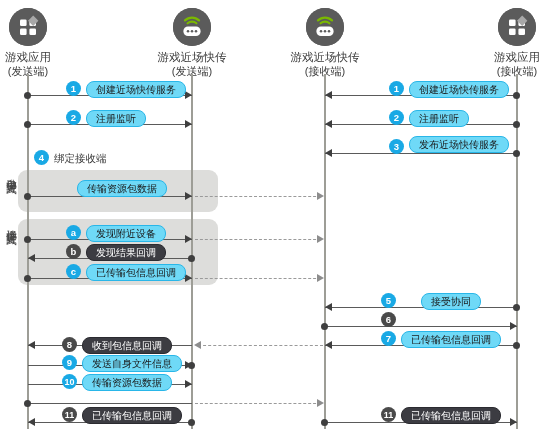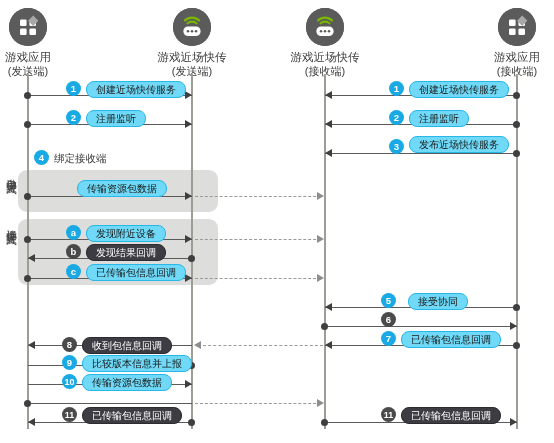--- a/index.html
+++ b/index.html
@@ -201,21 +201,21 @@
   <div class="arrowR" style="left:185px;top:274px;"></div>
   <div class="step" style="left:66px;top:264px;">c</div>
   <div class="pill cyan" style="left:86px;top:264px;">已传输包信息回调</div>
   <div class="msgline dashed" style="left:195px;top:278px;width:126px;"></div>
   <div class="arrowR thin" style="left:317px;top:274px;"></div>
 
   <div class="msgline" style="left:325px;top:307px;width:192px;"></div>
   <div class="dot" style="left:513px;top:304px;"></div>
   <div class="arrowL" style="left:325px;top:303px;"></div>
   <div class="step" style="left:381px;top:293px;">5</div>
-  <div class="pill cyan" style="left:408px;top:293px;">接受协同</div>
+  <div class="pill cyan" style="left:421px;top:293px;">接受协同</div>
 
   <div class="msgline" style="left:325px;top:326px;width:192px;"></div>
   <div class="dot" style="left:321px;top:323px;"></div>
   <div class="arrowR" style="left:510px;top:322px;"></div>
   <div class="step dark" style="left:381px;top:312px;">6</div>
 
   <div class="msgline" style="left:325px;top:345px;width:192px;"></div>
   <div class="dot" style="left:513px;top:342px;"></div>
   <div class="arrowL" style="left:325px;top:341px;"></div>
   <div class="step" style="left:381px;top:331px;">7</div>
@@ -225,21 +225,21 @@
   <div class="arrowL thin" style="left:194px;top:341px;"></div>
   <div class="msgline" style="left:28px;top:345px;width:164px;"></div>
   <div class="arrowL" style="left:28px;top:341px;"></div>
   <div class="step dark" style="left:62px;top:337px;">8</div>
   <div class="pill dark" style="left:82px;top:337px;">收到包信息回调</div>
 
   <div class="msgline" style="left:28px;top:365px;width:164px;"></div>
   <div class="dot" style="left:188px;top:362px;"></div>
   <div class="arrowR" style="left:185px;top:361px;"></div>
   <div class="step" style="left:62px;top:355px;">9</div>
-  <div class="pill cyan" style="left:82px;top:355px;">比较版本信息并上报</div>
+  <div class="pill cyan" style="left:82px;top:355px;">发送自身文件信息</div>
 
   <div class="msgline" style="left:28px;top:384px;width:164px;"></div>
   <div class="arrowR" style="left:185px;top:380px;"></div>
   <div class="step wide" style="left:62px;top:374px;">10</div>
   <div class="pill cyan" style="left:82px;top:374px;">传输资源包数据</div>
   <div class="msgline dashed" style="left:195px;top:403px;width:126px;"></div>
   <div class="arrowR thin" style="left:317px;top:399px;"></div>
 
   <div class="msgline" style="left:28px;top:403px;width:164px;"></div>
   <div class="dot" style="left:24px;top:400px;"></div>

